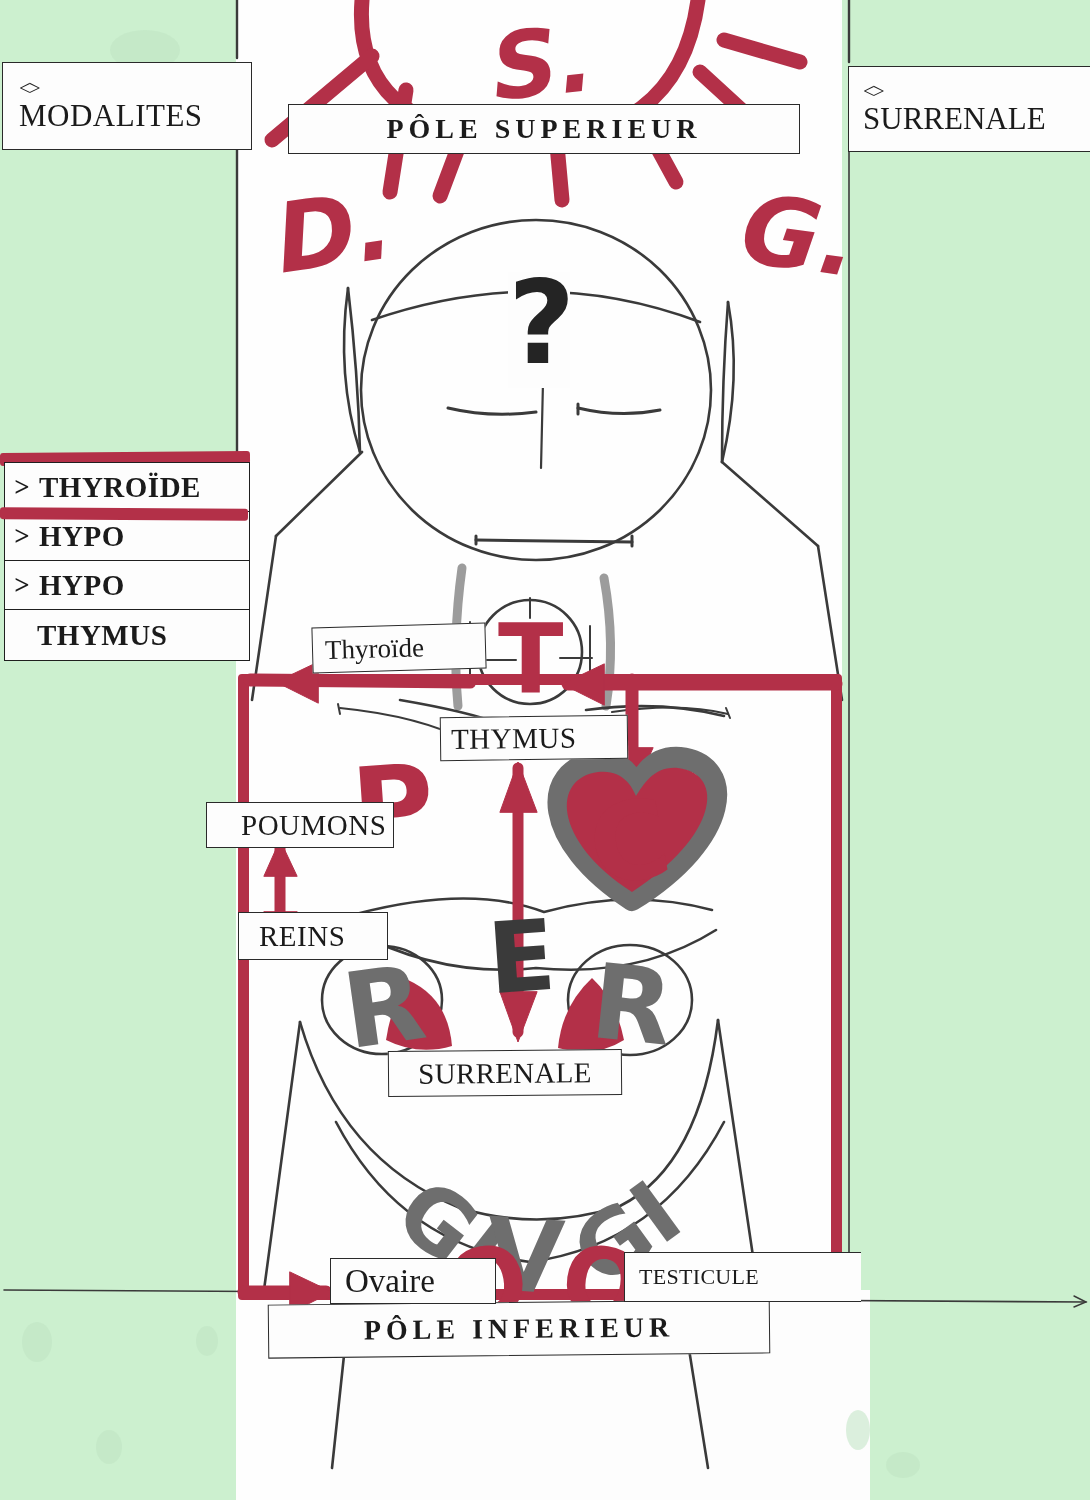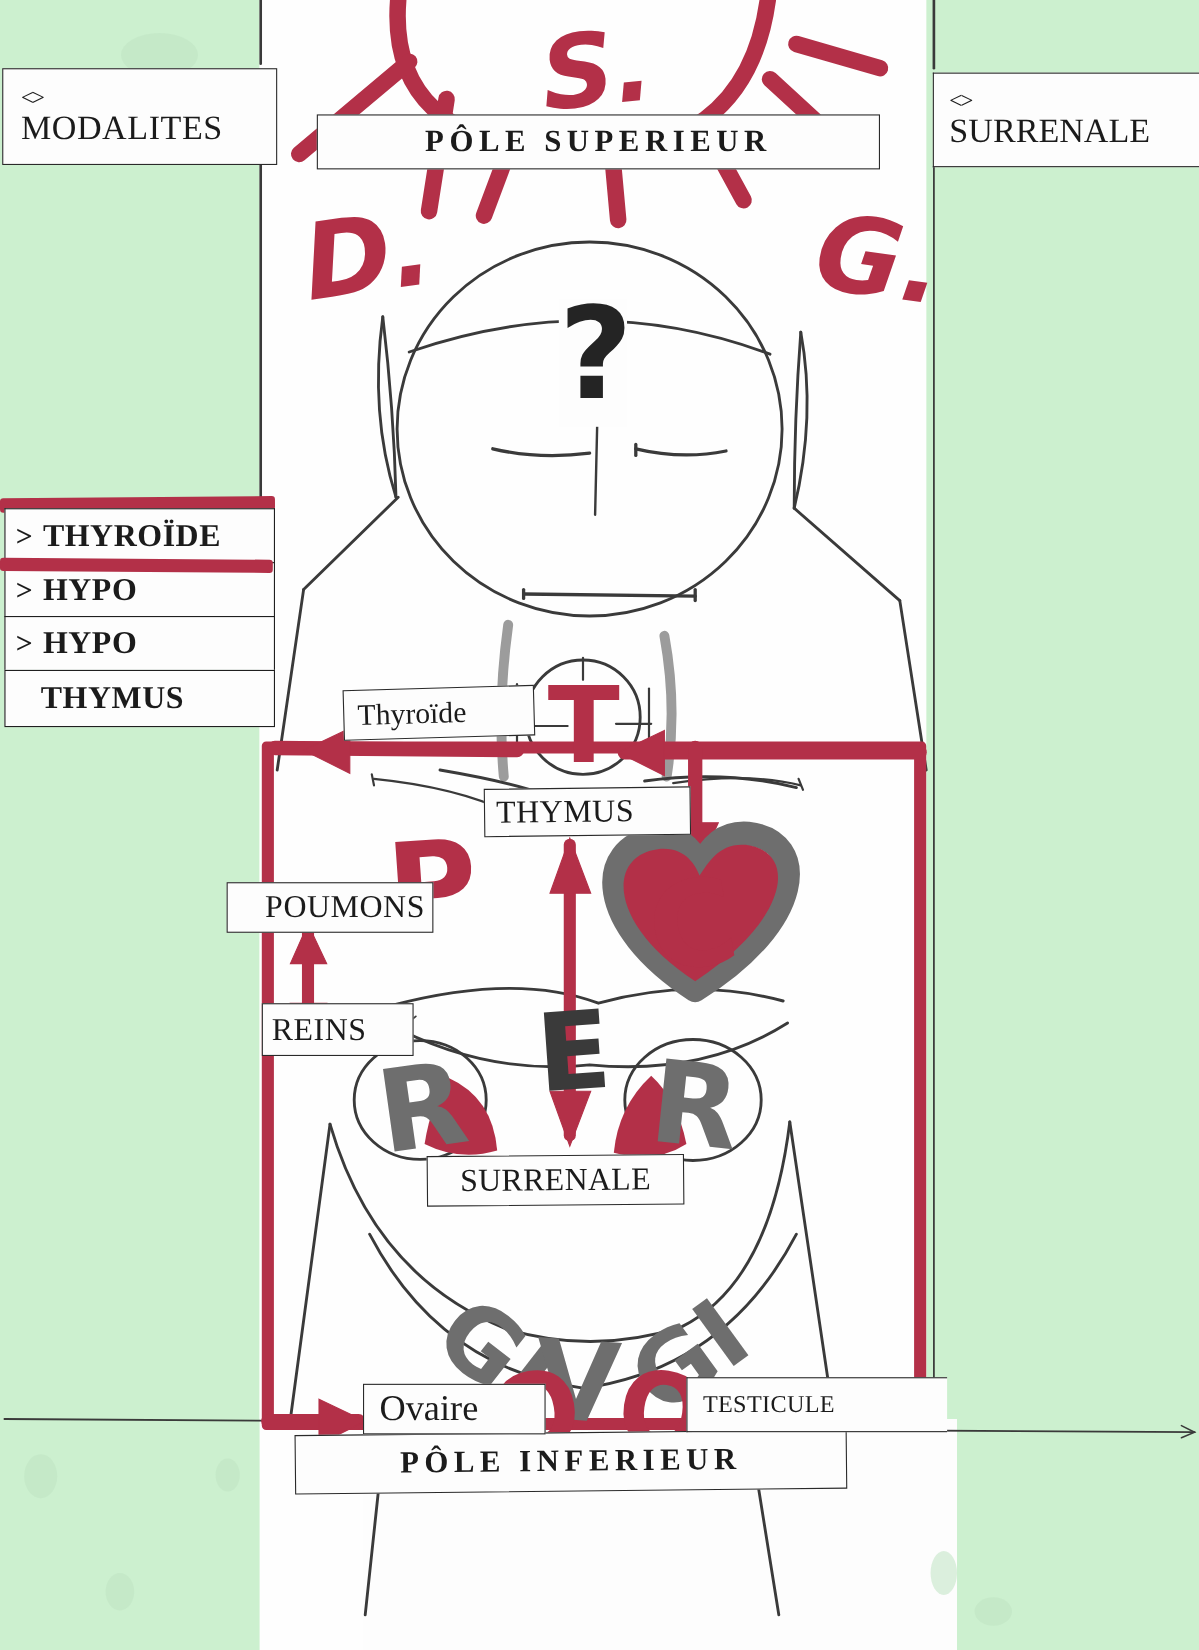--- a/index.html
+++ b/index.html
@@ -49,21 +49,21 @@
   .mod-underline-top{position:absolute;left:0;top:452px;width:250px;height:13px;background:#b33048;border-radius:3px;transform:rotate(-.5deg);}
   .mod-underline-mid{position:absolute;left:0;top:508px;width:248px;height:12px;background:#b33048;border-radius:3px;transform:rotate(.4deg);}
 
   
   .lbl-thyroide{left:312px;top:625px;width:160px;height:44px;padding-left:12px;transform:rotate(-1.6deg);}
   .lbl-thyroide .txt{font-size:27px;}
   .lbl-thymus{left:440px;top:716px;width:176px;height:42px;padding-left:10px;transform:rotate(-.7deg);}
   .lbl-thymus .txt{font-size:29px;letter-spacing:.5px;}
   .lbl-poumons{left:206px;top:802px;width:152px;height:44px;padding-left:34px;}
   .lbl-poumons .txt{font-size:29px;letter-spacing:.5px;}
-  .lbl-reins{left:238px;top:912px;width:128px;height:46px;padding-left:8px;}
+  .lbl-reins{left:238px;top:912px;width:128px;height:46px;padding-left:20px;}
   .lbl-reins .txt{font-size:29px;letter-spacing:.5px;}
   .lbl-surrenale{left:388px;top:1050px;width:232px;height:44px;justify-content:center;transform:rotate(-.5deg);}
   .lbl-surrenale .txt{font-size:29px;letter-spacing:.3px;}
   .lbl-ovaire{left:330px;top:1258px;width:150px;height:44px;padding-left:14px;}
   .lbl-ovaire .txt{font-size:33px;}
   .lbl-testicule{left:624px;top:1252px;width:222px;height:48px;padding-left:14px;border-right:none;}
   .lbl-testicule .txt{font-size:22px;letter-spacing:.3px;}
 
   
   .redframe{position:absolute;left:238px;top:674px;width:604px;height:626px;border:11px solid #b33048;box-sizing:border-box;border-radius:4px;}

